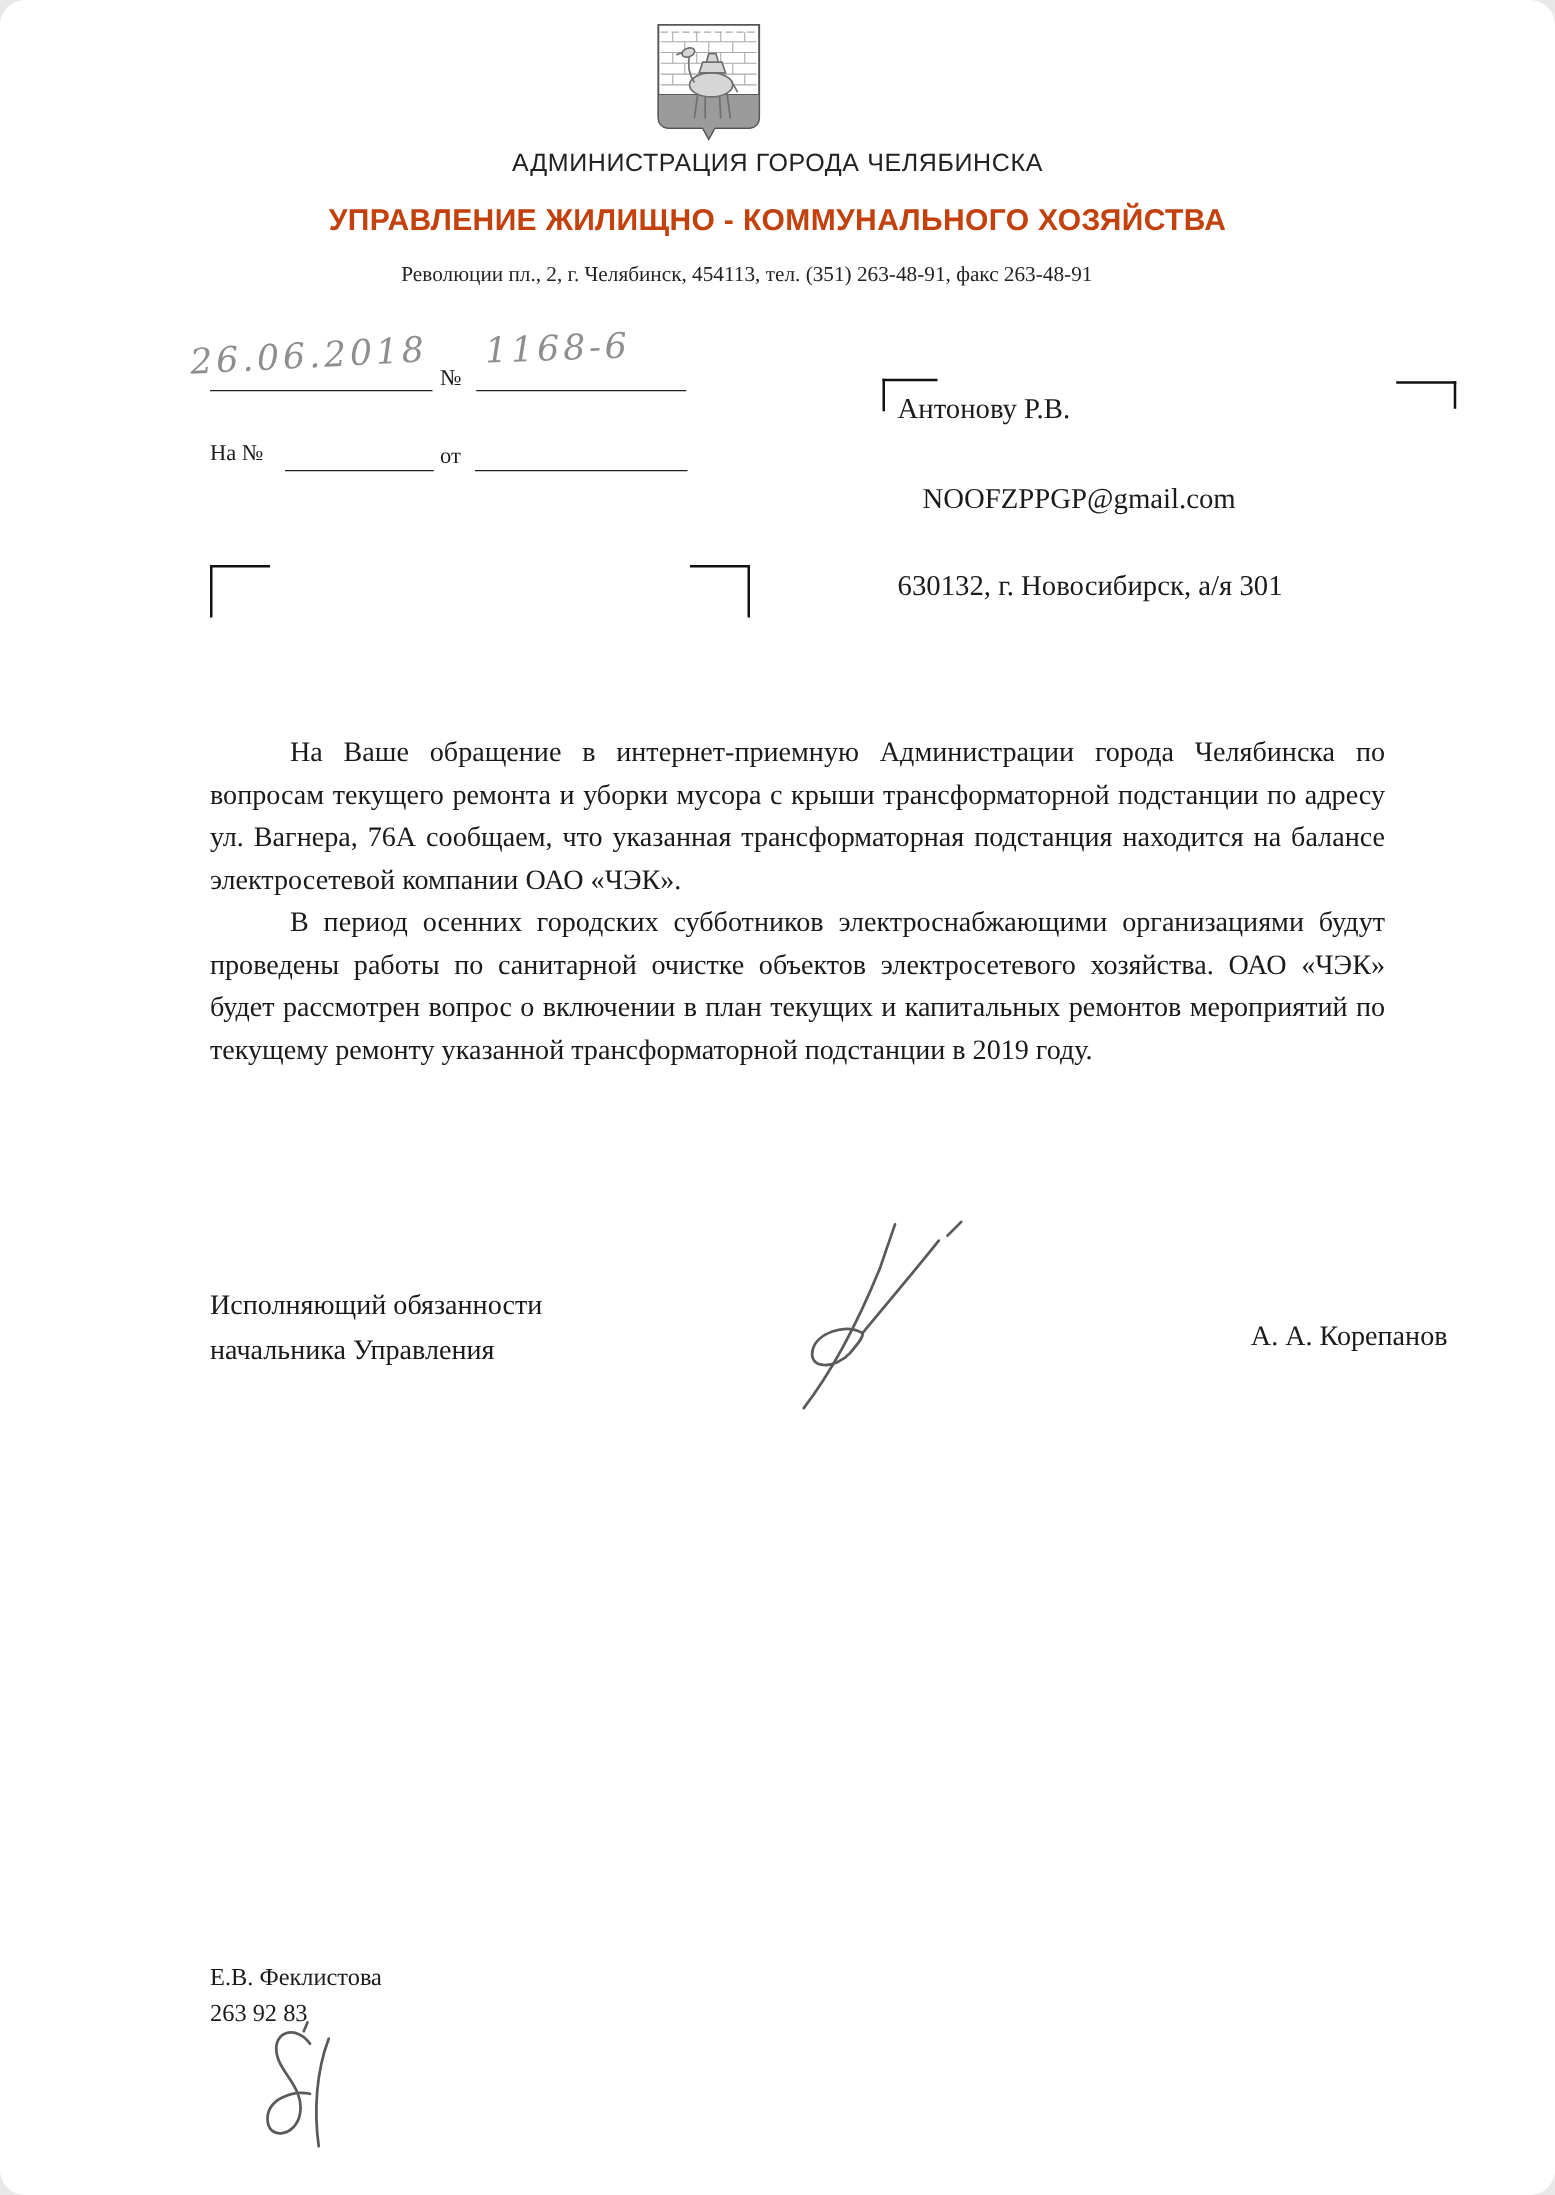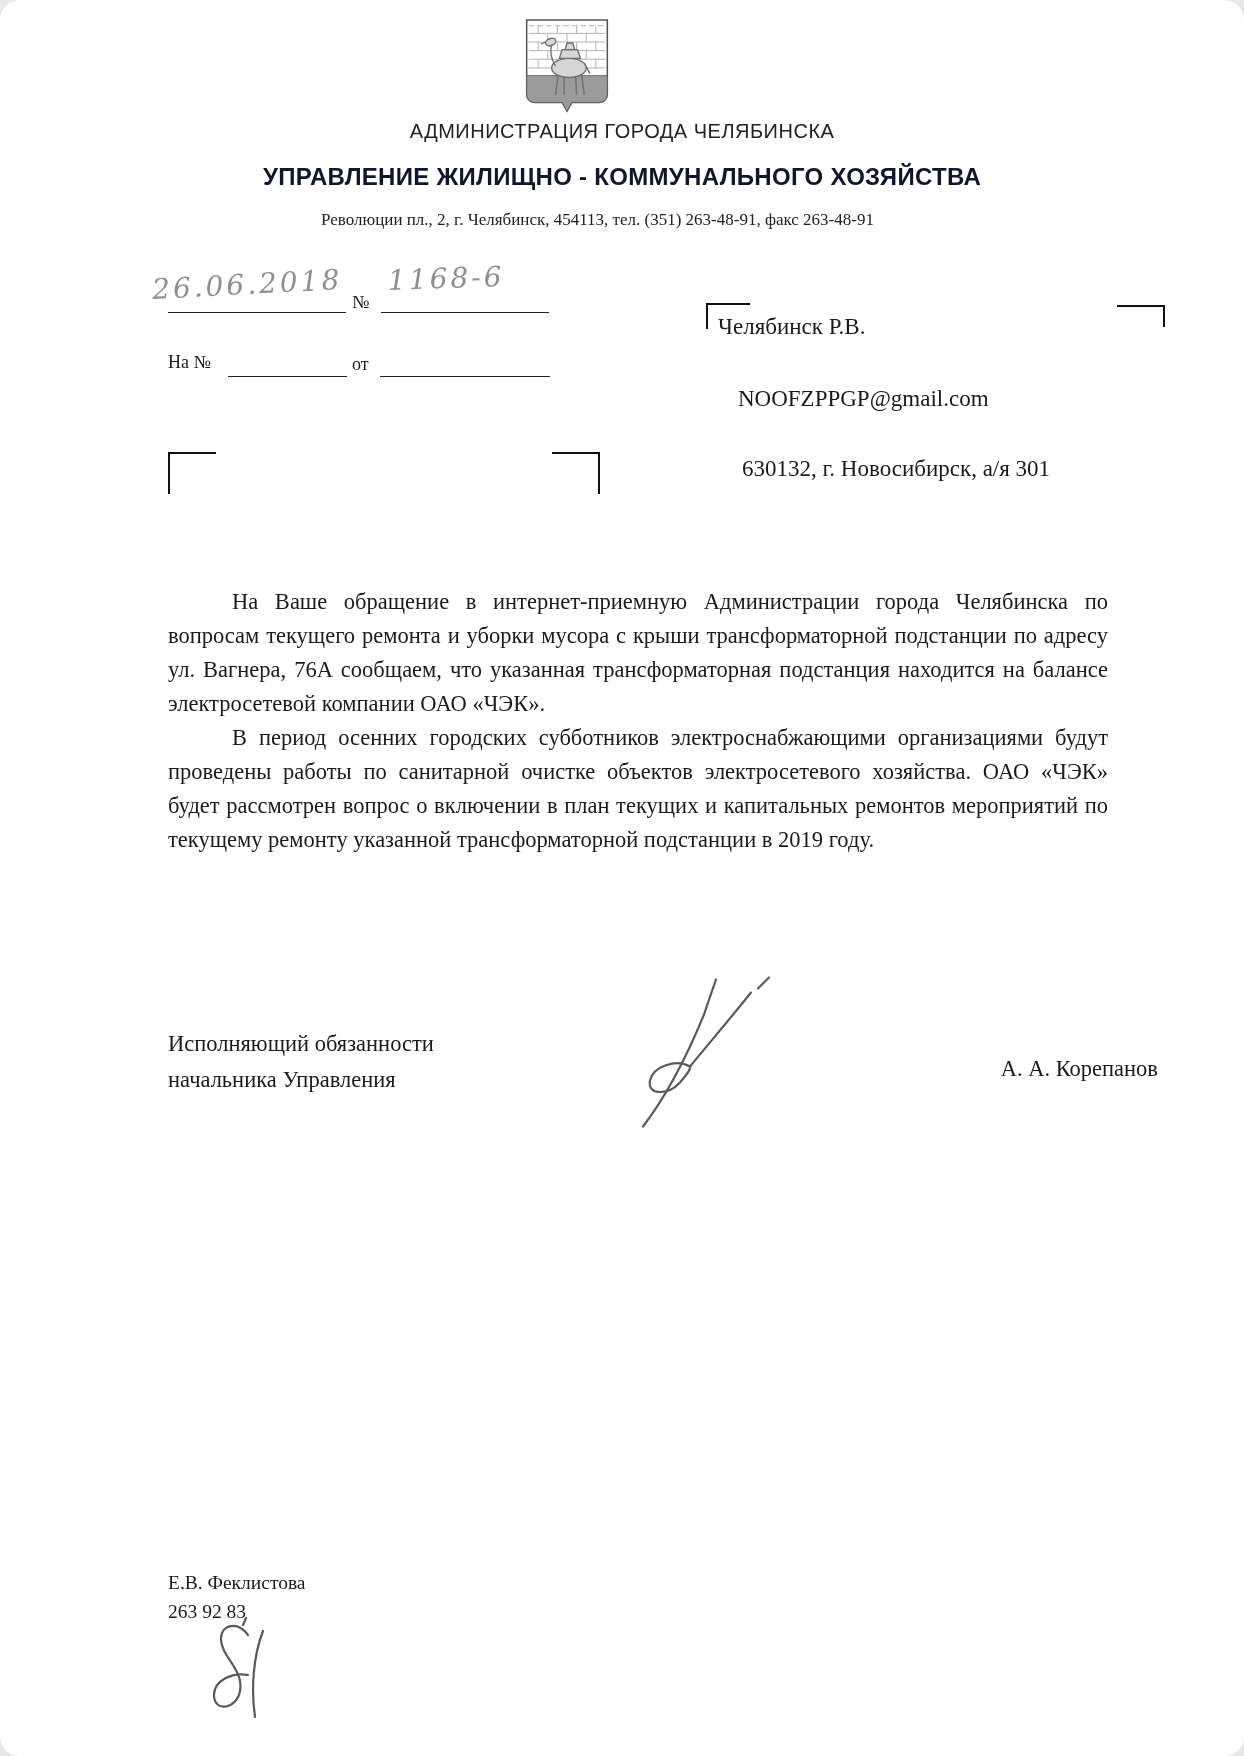--- a/index.html
+++ b/index.html
@@ -20,21 +20,21 @@
   .org-parent {
     left: 0; top: 120px; width: 1244px;
     text-align: center;
     font-family: "Liberation Sans", sans-serif;
     font-size: 20px; letter-spacing: 0.5px; color: #222;
   }
   .org-name {
     left: 0; top: 163px; width: 1244px;
     text-align: center;
     font-family: "Liberation Sans", sans-serif;
-    font-weight: bold; font-size: 24px; letter-spacing: 0.3px; color: #0f172a;
+    font-weight: bold; font-size: 24px; letter-spacing: 0.3px; color: #c2410c;
   }
   .org-address {
     left: 0; top: 210px; width: 1195px;
     text-align: center;
     font-size: 17px; color: #222;
   }
 
   
   .handwritten {
     font-family: "DejaVu Serif", serif;
@@ -54,21 +54,21 @@
   .corner-tl { border-top: 2px solid #111; border-left: 2px solid #111; }
   .corner-tr { border-top: 2px solid #111; border-right: 2px solid #111; }
   .mark-recipient-left { left: 706px; top: 303px; width: 42px; height: 24px; }
   .mark-recipient-right { left: 1117px; top: 305px; width: 46px; height: 20px; }
   .mark-address-left { left: 168px; top: 452px; width: 46px; height: 40px; }
   .mark-address-right { left: 552px; top: 452px; width: 46px; height: 40px; }
 
   
   .recipient-name { left: 718px; top: 314px; font-size: 23px; }
   .recipient-email { left: 718px; top: 386px; font-size: 23px; margin-left: 20px; }
-  .recipient-address { left: 718px; top: 456px; font-size: 23px; margin-left: 24px; }
+  .recipient-address { left: 718px; top: 456px; font-size: 23px; }
 
   
   .body-text {
     left: 168px; top: 585px; width: 940px;
     font-size: 22.5px; line-height: 34px;
     text-align: justify;
   }
   .body-text p { margin: 0; text-indent: 64px; }
 
   
@@ -154,21 +154,21 @@
   <div class="abs rule rule-date"></div>
   <div class="abs rule rule-number"></div>
 
   <div class="abs reply-na">На №</div>
   <div class="abs rule rule-reply-no"></div>
   <div class="abs reply-ot">от</div>
   <div class="abs rule rule-reply-date"></div>
 
   <div class="abs corner-tl mark-recipient-left"></div>
   <div class="abs corner-tr mark-recipient-right"></div>
-  <div class="abs recipient-name">Челябинск Р.В.</div>
+  <div class="abs recipient-name">Антонову Р.В.</div>
   <div class="abs recipient-email">NOOFZPPGP@gmail.com</div>
   <div class="abs recipient-address">630132, г. Новосибирск, а/я 301</div>
 
   <div class="abs corner-tl mark-address-left"></div>
   <div class="abs corner-tr mark-address-right"></div>
 
   <div class="abs body-text">
     <p>На Ваше обращение в интернет-приемную Администрации города Челябинска по вопросам текущего ремонта и уборки мусора с крыши трансформаторной подстанции по адресу ул. Вагнера, 76А сообщаем, что указанная трансформаторная подстанция находится на балансе электросетевой компании ОАО «ЧЭК».</p>
     <p>В период осенних городских субботников электроснабжающими организациями будут проведены работы по санитарной очистке объектов электросетевого хозяйства. ОАО «ЧЭК» будет рассмотрен вопрос о включении в план текущих и капитальных ремонтов мероприятий по текущему ремонту указанной трансформаторной подстанции в 2019 году.</p>
   </div>

